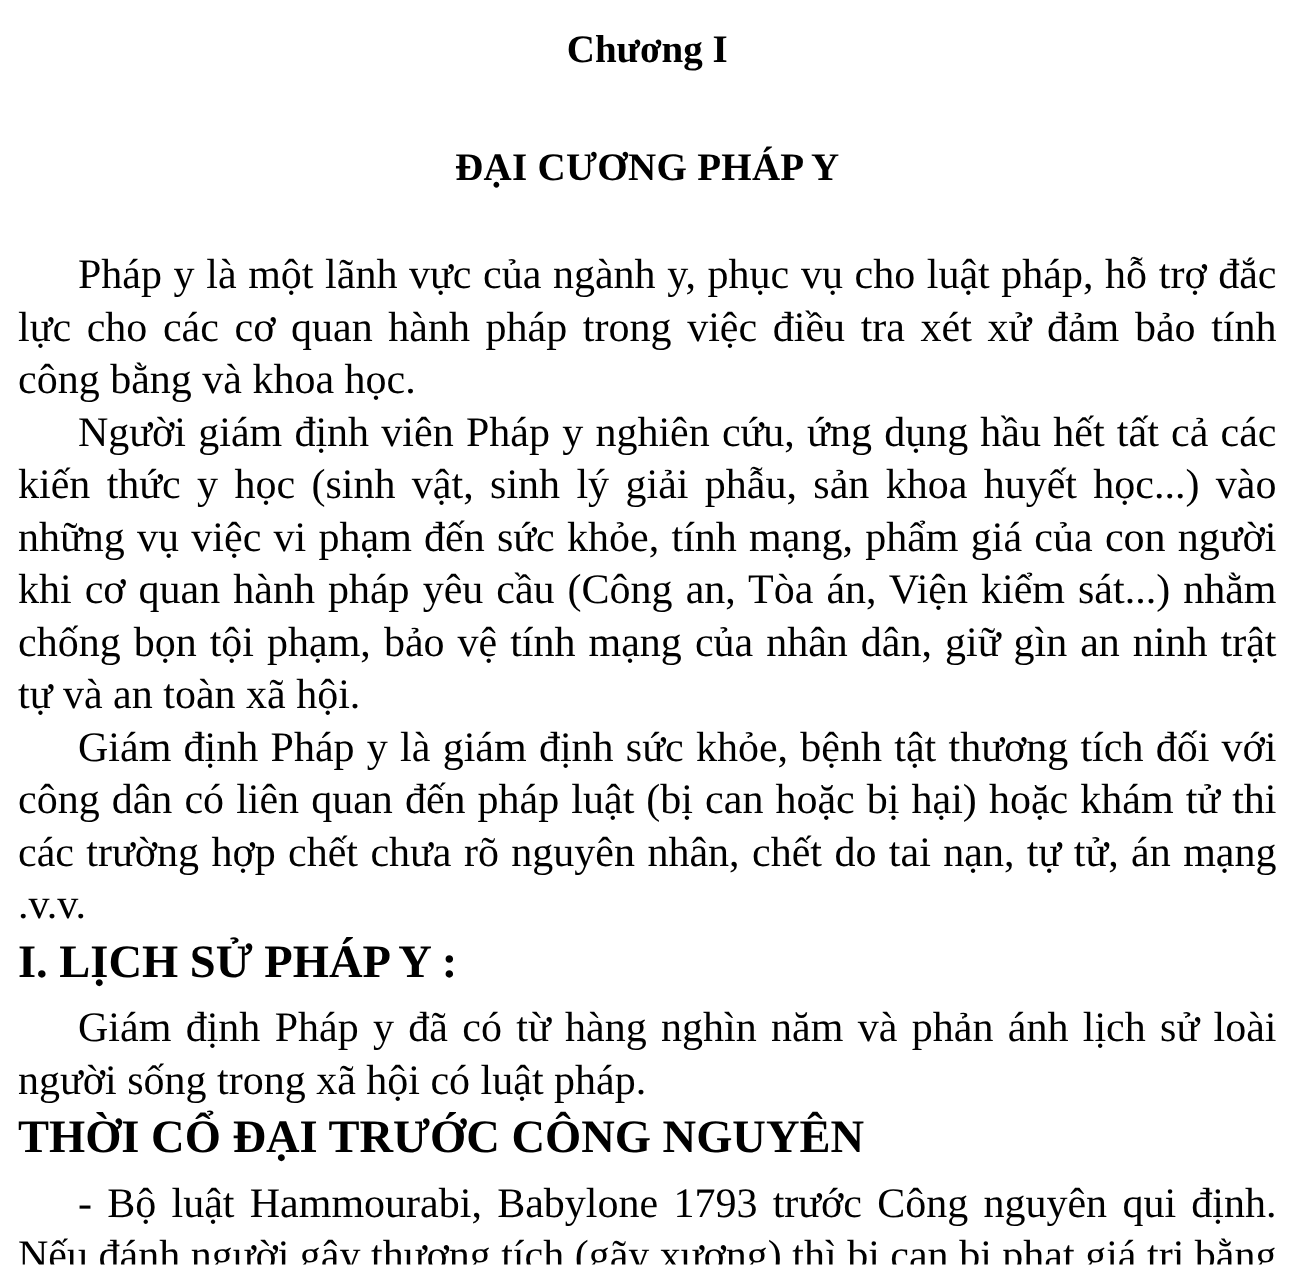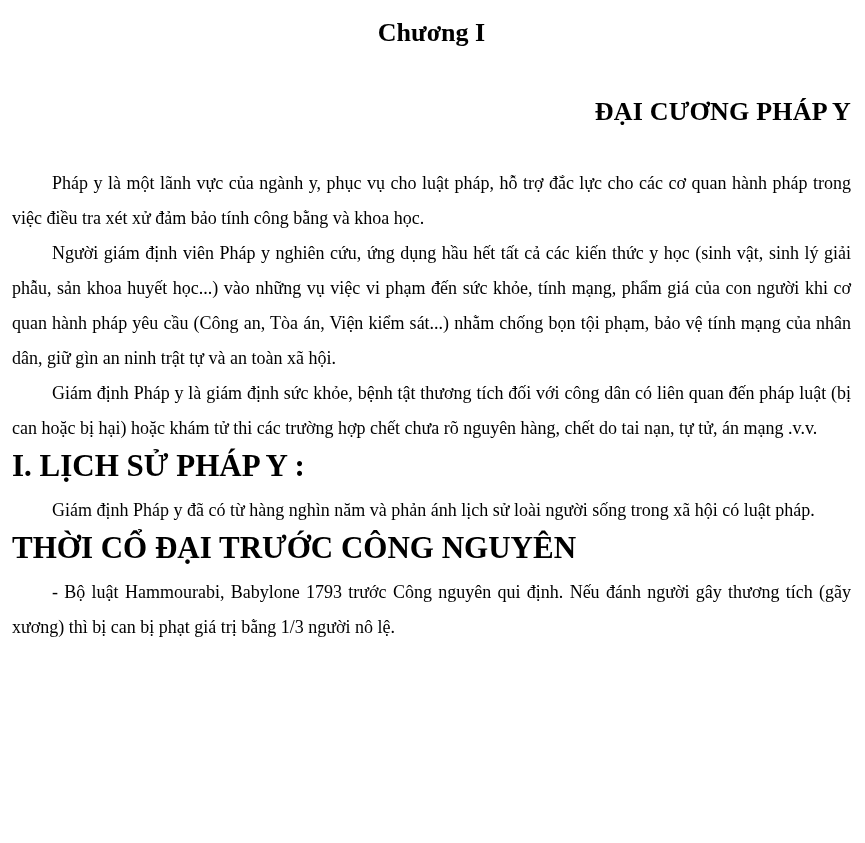--- a/index.html
+++ b/index.html
@@ -23,28 +23,28 @@
   .chapter {
     font-size: 26px;
     font-weight: 700;
     text-align: center;
     line-height: 30px;
     margin: 12px;
   }
   .doc-title {
     font-size: 26px;
     font-weight: 700;
-    text-align: right;
+    text-align: center;
     line-height: 30px;
     margin: 49px 0 0 0;
     letter-spacing: 0.2px;
     font-family: Liberation Serif, serif;
   }
   .para {
-    font-size: 18px;
+    font-size: 28px;
     line-height: 35px;
     text-align: justify;
     text-indent: 40px;
     margin: 0;
   }
   .para-first {
     margin-top: 39px;
   }
   .section-heading {
     font-size: 31px;
@@ -60,21 +60,21 @@
 <div class="page">
 
   <div class="chapter">Chương I</div>
 
   <div class="doc-title">ĐẠI CƯƠNG PHÁP Y</div>
 
   <p class="para para-first">Pháp y là một lãnh vực của ngành y, phục vụ cho luật pháp, hỗ trợ đắc lực cho các cơ quan hành pháp trong việc điều tra xét xử đảm bảo tính công bằng và khoa học.</p>
 
   <p class="para">Người giám định viên Pháp y nghiên cứu, ứng dụng hầu hết tất cả các kiến thức y học (sinh vật, sinh lý giải phẫu, sản khoa huyết học...) vào những vụ việc vi phạm đến sức khỏe, tính mạng, phẩm giá của con người khi cơ quan hành pháp yêu cầu (Công an, Tòa án, Viện kiểm sát...) nhằm chống bọn tội phạm, bảo vệ tính mạng của nhân dân, giữ gìn an ninh trật tự và an toàn xã hội.</p>
 
-  <p class="para">Giám định Pháp y là giám định sức khỏe, bệnh tật thương tích đối với công dân có liên quan đến pháp luật (bị can hoặc bị hại) hoặc khám tử thi các trường hợp chết chưa rõ nguyên hàng, chết do tai nạn, tự tử, án mạng .v.v.</p>
+  <p class="para">Giám định Pháp y là giám định sức khỏe, bệnh tật thương tích đối với công dân có liên quan đến pháp luật (bị can hoặc bị hại) hoặc khám tử thi các trường hợp chết chưa rõ nguyên nhân, chết do tai nạn, tự tử, án mạng .v.v.</p>
 
   <h2 class="section-heading">I. LỊCH SỬ PHÁP Y :</h2>
 
   <p class="para">Giám định Pháp y đã có từ hàng nghìn năm và phản ánh lịch sử loài người sống trong xã hội có luật pháp.</p>
 
   <h2 class="section-heading">THỜI CỔ ĐẠI TRƯỚC CÔNG NGUYÊN</h2>
 
   <p class="para">- Bộ luật Hammourabi, Babylone 1793 trước Công nguyên qui định. Nếu đánh người gây thương tích (gãy xương) thì bị can bị phạt giá trị bằng 1/3 người nô lệ.</p>
 
 </div>

